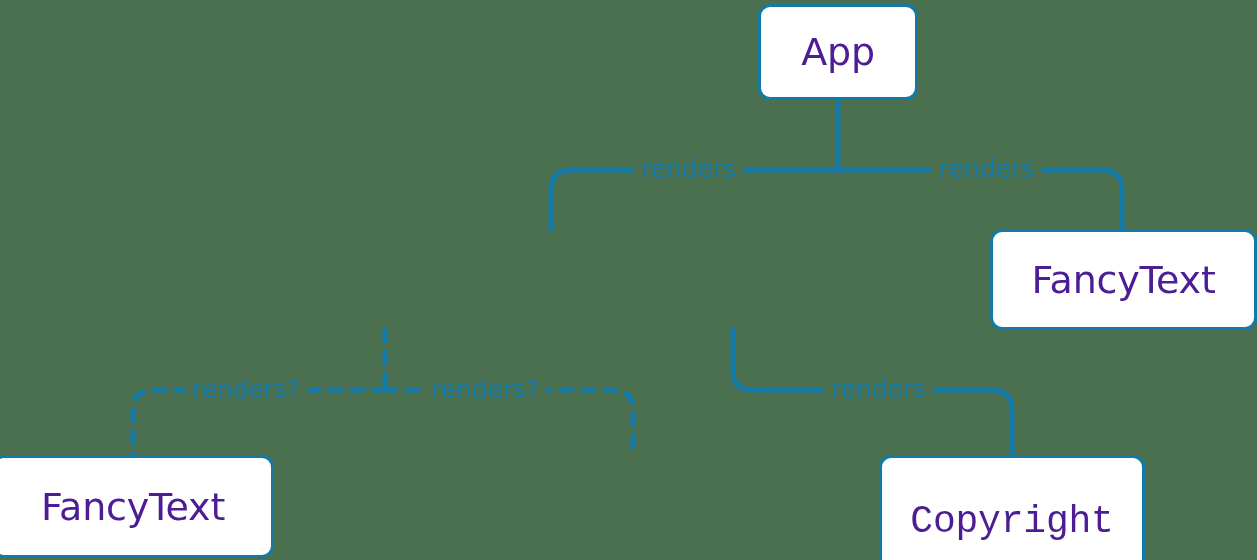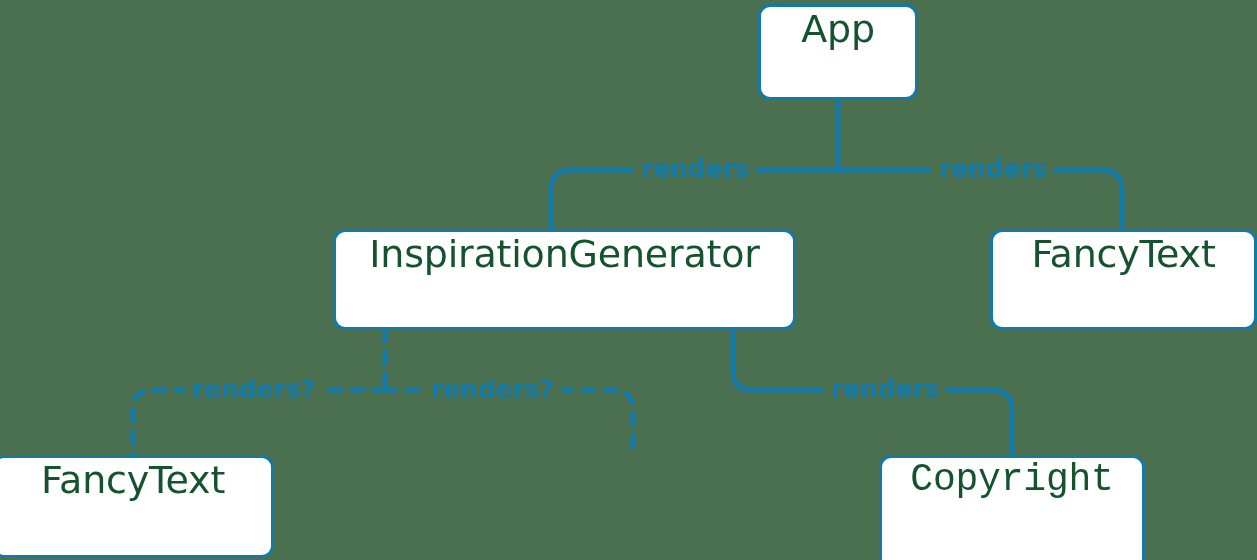--- a/index.html
+++ b/index.html
@@ -25,34 +25,34 @@
     width: 1257px;
     height: 560px;
   }
   .node {
     position: absolute;
     background: #ffffff;
     border: 3px solid #1279a8;
     border-radius: 12px;
     box-sizing: border-box;
     display: flex;
-    align-items: flex-start;
+    align-items: center;
     justify-content: center;
-    color: #14532d;
+    color: #4c1d95;
     font-size: 38px;
     font-weight: 400;
     letter-spacing: -0.2px;
     white-space: nowrap;
     z-index: 2;
   }
   .edge-label {
     position: absolute;
     color: #1279a8;
     font-size: 25px;
-    font-weight: 700;
+    font-weight: 400;
     letter-spacing: -0.1px;
     white-space: nowrap;
     z-index: 3;
     background: #4a7050;
     padding: 0 7px;
     line-height: 28px;
   }
 </style>
 </head>
 <body>
@@ -73,23 +73,20 @@
 
     <path d="M 385 390 L 153 390 Q 133 390 133 410 L 133 455" fill="none" stroke="#1279a8" stroke-width="5" stroke-linecap="round" stroke-dasharray="11 11"></path>
 
     <path d="M 385 390 L 613 390 Q 633 390 633 410 L 633 450" fill="none" stroke="#1279a8" stroke-width="5" stroke-linecap="round" stroke-dasharray="11 11"></path>
   </svg>
 
   <div class="node" style="left:758px; top:4px; width:160px; height:96px;">
     <span>App</span>
   </div>
 
-  <div class="node" style="left:333px; top:229px; width:463px; height:101px;">
-    <span>InspirationGenerator</span>
-  </div>
 
   <div class="node" style="left:990px; top:229px; width:267px; height:101px;">
     <span>FancyText</span>
   </div>
 
   <div class="node" style="left:-8px; top:455px; width:282px; height:103px;">
     <span>FancyText</span>
   </div>
 
 

